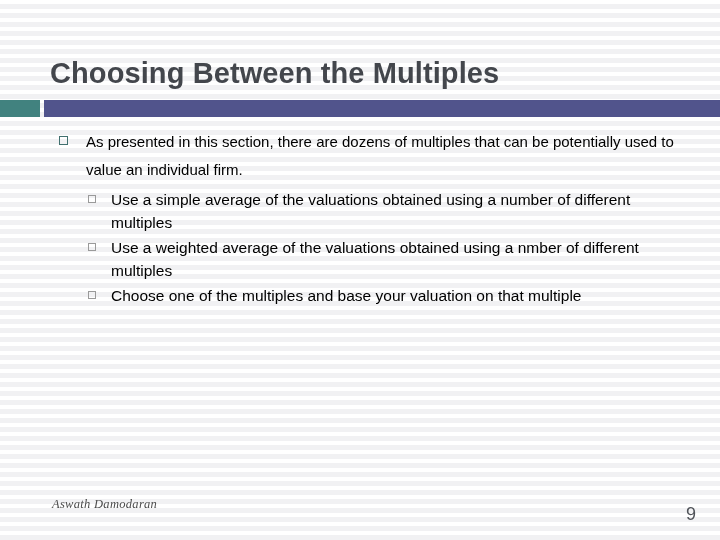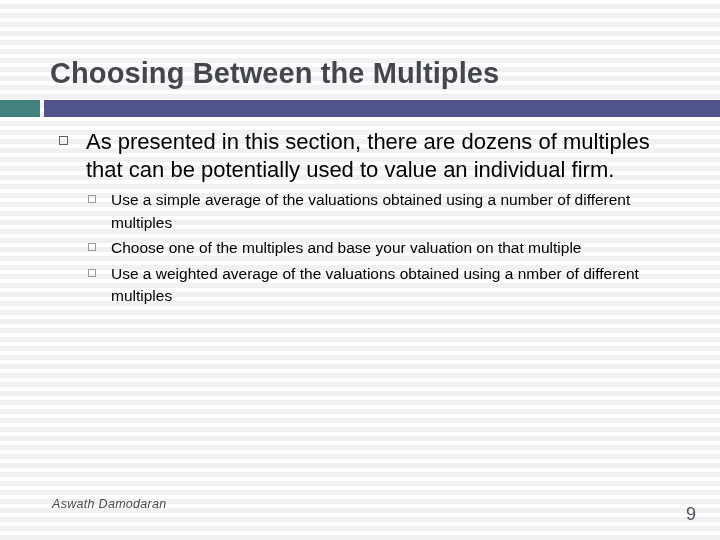--- a/index.html
+++ b/index.html
@@ -71,21 +71,21 @@
 
   ul.lvl1 {
     list-style: none;
     margin: 0;
     padding: 0;
   }
   ul.lvl1 > li.bullet1 {
     position: relative;
     margin: 0 0 2px 0;
     padding: 0 34px 0 86px;
-    font-size: 22px;
+    font-size: 15px;
     line-height: 27.5px;
     color: #000000;
   }
   ul.lvl1 > li.bullet1 > .marker1 {
     position: absolute;
     left: 59px;
     top: 8px;
     width: 9px;
     height: 9px;
     border: 1.6px solid #41706f;
@@ -119,21 +119,21 @@
   .sub-wrap {
     padding-left: 88px;
     padding-right: 20px;
   }
 
   
   #footer-author {
     position: absolute;
     left: 52px;
     top: 497px;
-    font-family: Liberation Sans, sans-serif;
+    font-family: Liberation Serif, serif;
     font-style: italic;
     font-size: 12.5px;
     color: #4b4b4b;
     letter-spacing: 0.3px;
   }
   #page-number {
     position: absolute;
     right: 24px;
     top: 504px;
     font-size: 18px;
@@ -164,26 +164,26 @@
     <div class="sub-wrap">
       <ul class="lvl2">
 
         <li class="bullet2">
           <span class="marker2"></span>
           <span>Use a simple average of the valuations obtained using a number of different multiples</span>
         </li>
 
         <li class="bullet2">
           <span class="marker2"></span>
-          <span>Choose one of the multiples and base your valuation on that multiple</span>
+          <span>Use a weighted average of the valuations obtained using a nmber of different multiples</span>
         </li>
 
         <li class="bullet2">
           <span class="marker2"></span>
-          <span>Use a weighted average of the valuations obtained using a nmber of different multiples</span>
+          <span>Choose one of the multiples and base your valuation on that multiple</span>
         </li>
       </ul>
     </div>
   </div>
 
   <div id="footer-author">Aswath Damodaran</div>
 
   <div id="page-number">9</div>
 
 </div>

